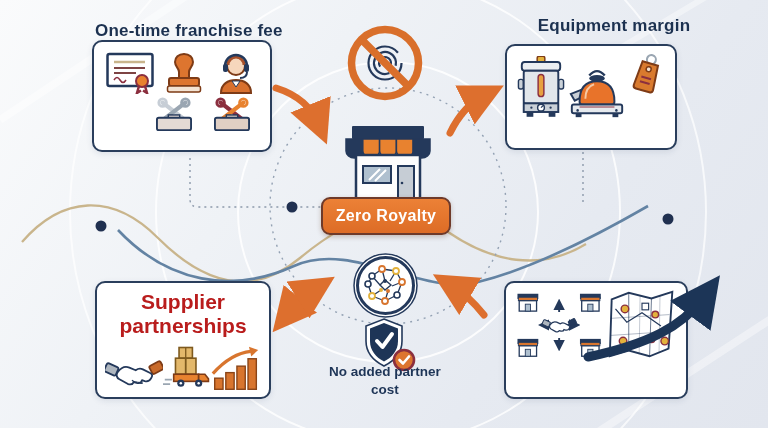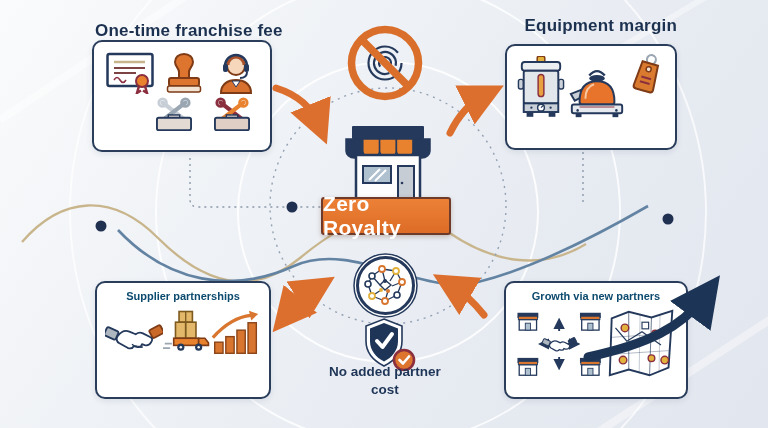--- a/index.html
+++ b/index.html
@@ -12,29 +12,29 @@
   .bg,.fg{position:absolute;left:0;top:0;}
   .fg{pointer-events:none;}
   .panel{
     position:absolute; background:#fff; border:2.5px solid #2a3e5c; border-radius:10px;
     box-shadow:0 2px 6px rgba(30,50,90,.10);
   }
   .panel-title-top{
     position:absolute; color:#1c3150; font-weight:bold; font-size:17px; letter-spacing:.2px;
   }
   .panel-title-in{
-    text-align:center; color:#0c4a6e; font-weight:bold; font-size:11px; margin-top:7px;
+    text-align:center; color:#b91c1c; font-weight:bold; font-size:21px; margin-top:7px;
   }
   .icon-row{display:flex; align-items:flex-end; justify-content:space-between;}
   .royalty-pill{
     position:absolute; left:321px; top:197px; width:126px; height:34px;
     background:linear-gradient(180deg,#ec8136,#dd6c26);
-    border:2.5px solid #6e3a2a; border-radius:3px;
+    border:2.5px solid #6e3a2a; border-radius:9px;
     display:flex; align-items:center; justify-content:center;
-    color:#ffffff; font-weight:800; font-size:21px; letter-spacing:.3px;
+    color:#ffffff; font-weight:800; font-size:16px; letter-spacing:.3px;
     box-shadow:0 2px 5px rgba(80,40,10,.25); z-index:4;
   }
   .caption{
     position:absolute; left:318px; top:363px; width:134px; text-align:center;
     color:#1e3557; font-weight:bold; font-size:13.5px; line-height:1.3; z-index:3;
   }
   .cicon{position:absolute; z-index:3;}
 </style>
 </head>
 <body>
@@ -104,21 +104,21 @@
         <line x1="11" y1="7" x2="37" y2="27" stroke="#8B2F3F" stroke-width="4.5" stroke-linecap="round"></line>
         <circle cx="11" cy="7" r="4" fill="none" stroke="#8B2F3F" stroke-width="3"></circle>
         <line x1="35" y1="7" x2="9" y2="27" stroke="#E8822F" stroke-width="4.5" stroke-linecap="round"></line>
         <circle cx="35" cy="7" r="4" fill="none" stroke="#E8822F" stroke-width="3"></circle>
         <rect x="17" y="20" width="12" height="5" fill="#E0CFC4" stroke="#24395B" stroke-width="1.5"></rect>
         <rect x="5" y="23" width="36" height="13" rx="2" fill="#E0CFC4" stroke="#24395B" stroke-width="2"></rect>
       </svg>
     </div>
   </div>
 
-  <div class="panel-title-top" style="left:509px; top:16px; width:168px; text-align:right;">Equipment margin</div>
+  <div class="panel-title-top" style="left:530px; top:16px; width:168px; text-align:center;">Equipment margin</div>
   <div class="panel" style="left:505px; top:44px; width:168px; height:102px;">
     <div class="icon-row" style="padding:6px 10px 0 10px; align-items:flex-end;">
       <svg width="48" height="64" viewBox="0 0 50 66">
         <rect x="21" y="0" width="8" height="6" rx="2" fill="#E3B23C" stroke="#7E3B16" stroke-width="1.5"></rect>
         <rect x="5" y="6" width="40" height="9" rx="3" fill="#ECEFF2" stroke="#24395B" stroke-width="2"></rect>
         <rect x="7" y="15" width="36" height="34" rx="2" fill="#E2E7EB" stroke="#24395B" stroke-width="2"></rect>
         <rect x="1.5" y="24" width="5" height="10" rx="2" fill="#CBD2D9" stroke="#24395B" stroke-width="1.5"></rect>
         <rect x="43.5" y="24" width="5" height="10" rx="2" fill="#CBD2D9" stroke="#24395B" stroke-width="1.5"></rect>
         <rect x="22" y="19" width="6" height="23" rx="3" fill="#E8A13F" stroke="#8B2F3F" stroke-width="1.5"></rect>
         <rect x="7" y="49" width="36" height="9" fill="#C9D0D7" stroke="#24395B" stroke-width="2"></rect>
@@ -181,21 +181,20 @@
         <rect x="16" y="29" width="9" height="18" fill="#D8752E" stroke="#8A4417" stroke-width="1.5"></rect>
         <rect x="28" y="22" width="9" height="25" fill="#D8752E" stroke="#8A4417" stroke-width="1.5"></rect>
         <rect x="40" y="14" width="9" height="33" fill="#D8752E" stroke="#8A4417" stroke-width="1.5"></rect>
         <path d="M2 30 q20 -22 41 -24" stroke="#D8752E" stroke-width="3.5" fill="none"></path>
         <path d="M41 1 l10 3.5 l-7.5 7 z" fill="#D8752E"></path>
       </svg>
     </div>
   </div>
 
   <div class="panel" style="left:504px; top:281px; width:180px; height:114px;">
-    <div class="panel-title-in">Growth via new partners</div>
     <div class="icon-row" style="padding:3px 8px 0 8px; align-items:flex-start;">
       <svg width="92" height="78" viewBox="0 0 106 78">
         <defs>
           <symbol id="ministore" viewBox="0 0 28 22">
             <rect x="2" y="1" width="24" height="6" fill="#24395B"></rect>
             <rect x="3" y="5" width="22" height="4" fill="#D8752E" stroke="#24395B" stroke-width="1"></rect>
             <rect x="4" y="9" width="20" height="12" fill="#fff" stroke="#24395B" stroke-width="1.5"></rect>
             <rect x="11" y="13" width="6" height="8" fill="#AFC0CF" stroke="#24395B" stroke-width="1"></rect>
           </symbol>
           <marker id="ahNavySm" markerWidth="6" markerHeight="6" refX="4" refY="3" orient="auto">

